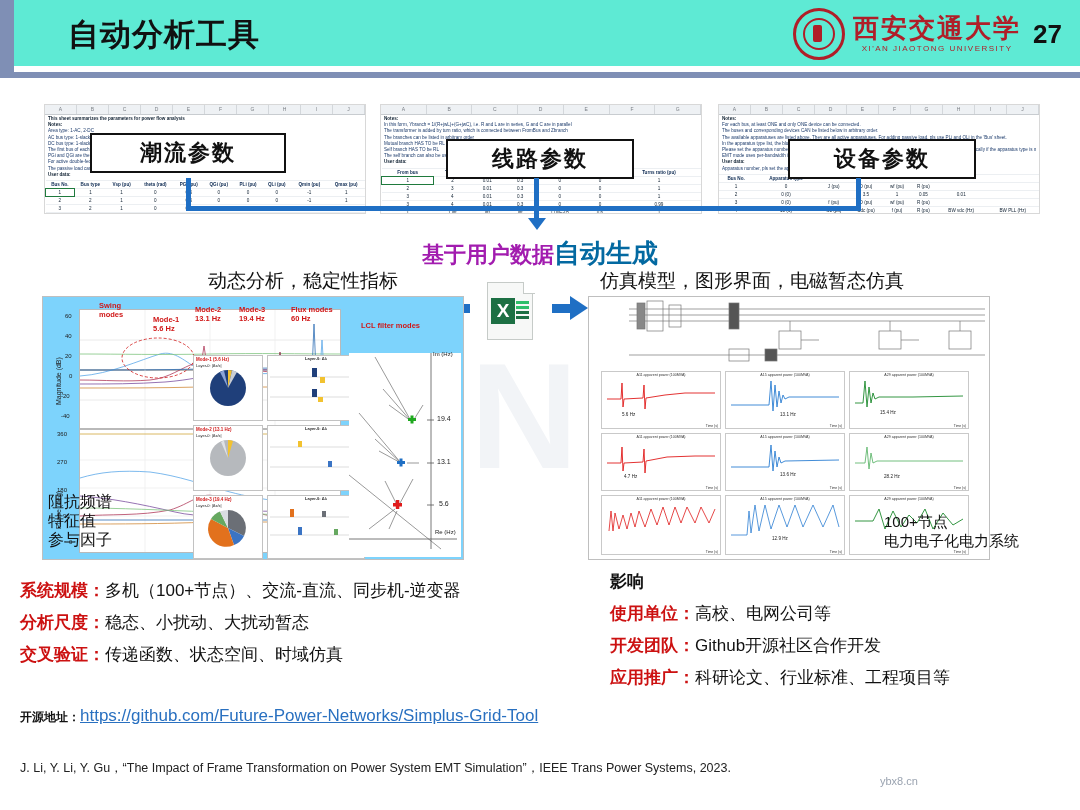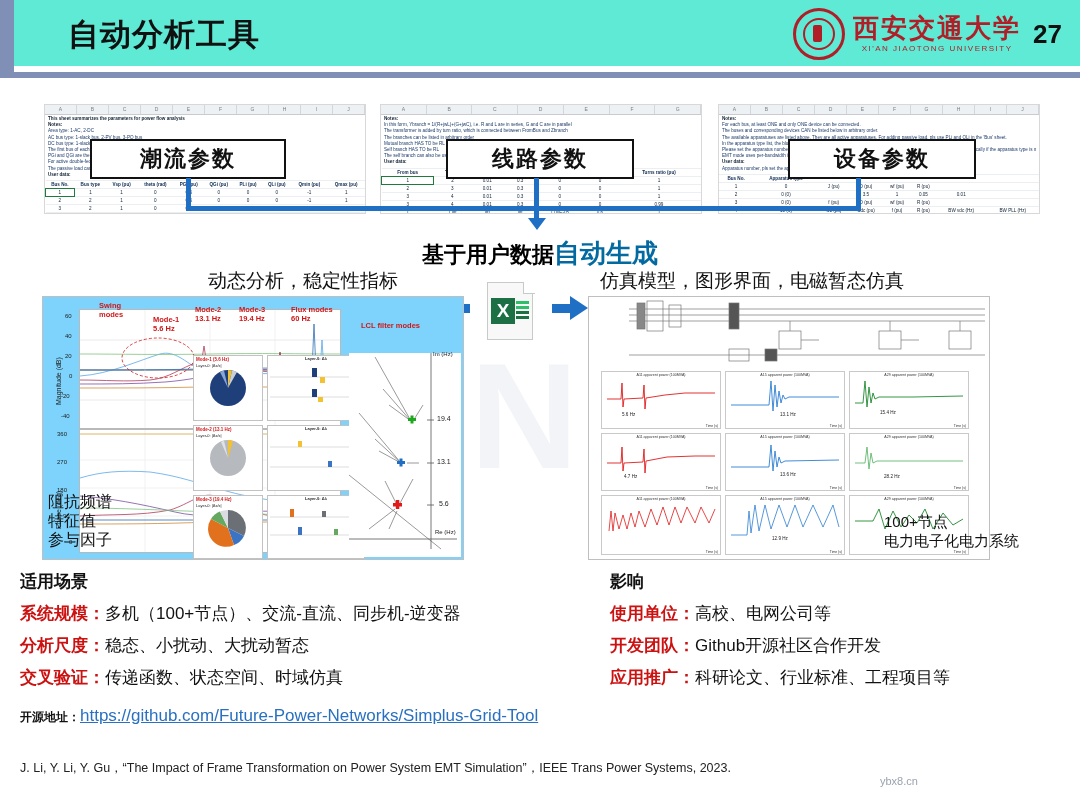--- a/index.html
+++ b/index.html
@@ -34,21 +34,21 @@
   .sheet th{font-weight:bold;color:#0d2a52;}
   .sheet td.first{border:1px solid #1f7a3d;}
   .sheet-label{position:absolute;background:#fff;border:2.5px solid #111;display:flex;align-items:center;justify-content:center;
     font-size:22px;font-weight:bold;color:#111;letter-spacing:2px;}
 
   
   .conn{position:absolute;background:#1f6fc4;}
   #arrow-down{position:absolute;left:528px;top:218px;width:0;height:0;border-left:9px solid transparent;border-right:9px solid transparent;border-top:12px solid #1f6fc4;}
 
   #gen-line{position:absolute;left:0;top:236px;width:1080px;text-align:center;font-size:22px;font-weight:bold;}
-  #gen-line .blk{color:#000000;}
+  #gen-line .blk{color:#a21caf;}
   #gen-line .red{color:#0369a1;font-size:26px;}
 
   
   #cap-left{position:absolute;left:208px;top:268px;font-size:19px;color:#111;}
   #cap-right{position:absolute;left:600px;top:268px;font-size:19px;color:#111;}
   #excel-icon{position:absolute;left:487px;top:282px;width:48px;height:58px;}
   #excel-icon .doc{position:absolute;left:0;top:0;width:44px;height:56px;background:#f7f8f7;border:1px solid #c6cbc8;}
   #excel-icon .fold{position:absolute;right:0;top:0;width:11px;height:11px;background:#ffffff;border-left:1px solid #c6cbc8;border-bottom:1px solid #c6cbc8;}
   #excel-icon .x{position:absolute;left:4px;top:16px;width:24px;height:26px;background:#1d7044;color:#fff;font-weight:bold;font-size:19px;text-align:center;line-height:26px;}
   #excel-icon .grid{position:absolute;left:29px;top:19px;width:13px;height:20px;}
@@ -199,21 +199,21 @@
       <td>0.5</td>
           <td>-0.2</td>
       <td>0</td>
           <td>0</td>
       <td>-1</td>
           <td>1</td>
     </tr>
   </tbody>
     </table>
 </div>
-<div class="sheet-label" style="left:90px;top:139px;width:192px;height:36px;">潮流参数</div>
+<div class="sheet-label" style="left:90px;top:133px;width:192px;height:36px;">潮流参数</div>
 
 <div class="sheet" id="sheet-1" style="left:380px;top:104px;width:320px;height:108px;">
   <div class="colhdr">
     <i>A</i>
       <i>B</i>
       <i>C</i>
       <i>D</i>
       <i>E</i>
       <i>F</i>
       <i>G</i>
@@ -679,21 +679,20 @@
     </svg>
     <div class="xl">Time (s)</div>
   </div>
 </div>
 <div id="node-text">
   <div>100+节点</div>
   <div>电力电子化电力系统</div>
 </div>
 
 <div id="bottom-left">
-  <div class="col-head">适用场景</div>
   <div class="brow">
     <span class="row-k">系统规模：</span><span class="row-v">多机（100+节点）、交流-直流、同步机-逆变器</span>
   </div>
   <div class="brow">
     <span class="row-k">分析尺度：</span><span class="row-v">稳态、小扰动、大扰动暂态</span>
   </div>
   <div class="brow">
     <span class="row-k">交叉验证：</span><span class="row-v">传递函数、状态空间、时域仿真</span>
   </div>
 </div>

